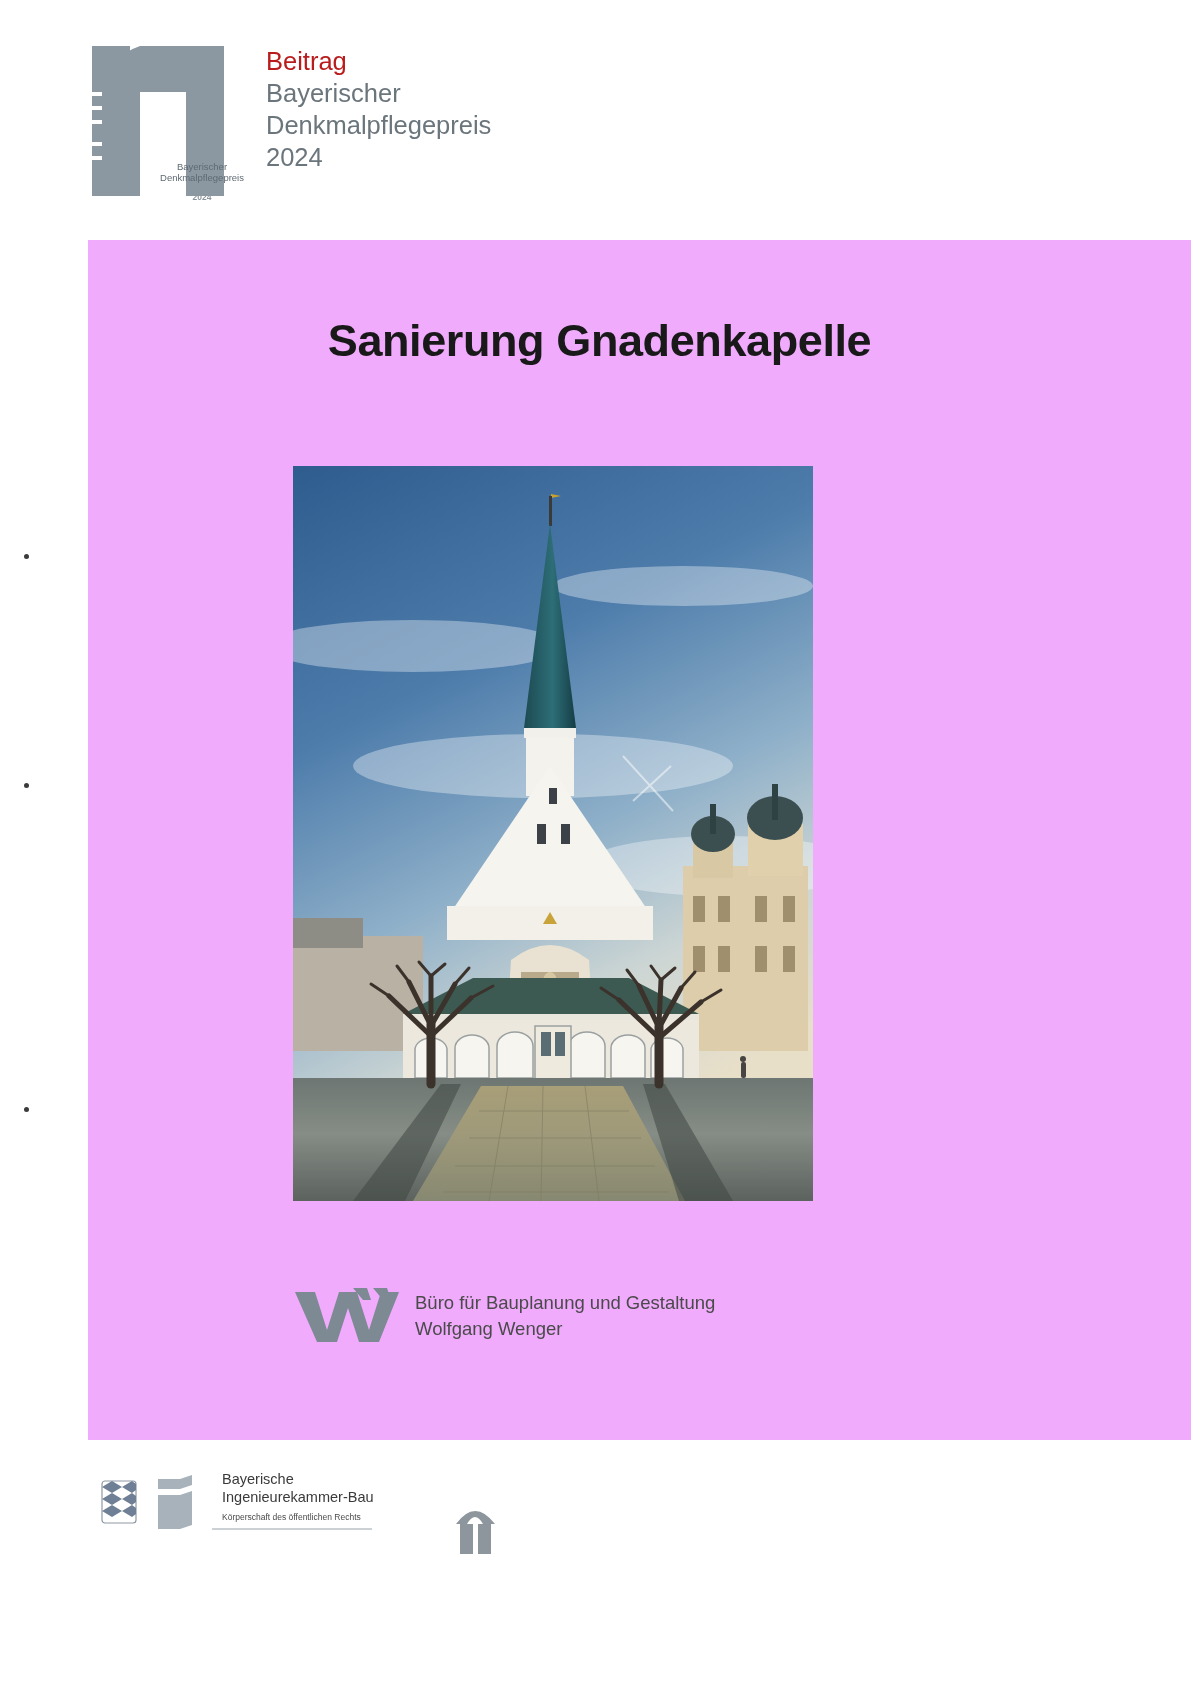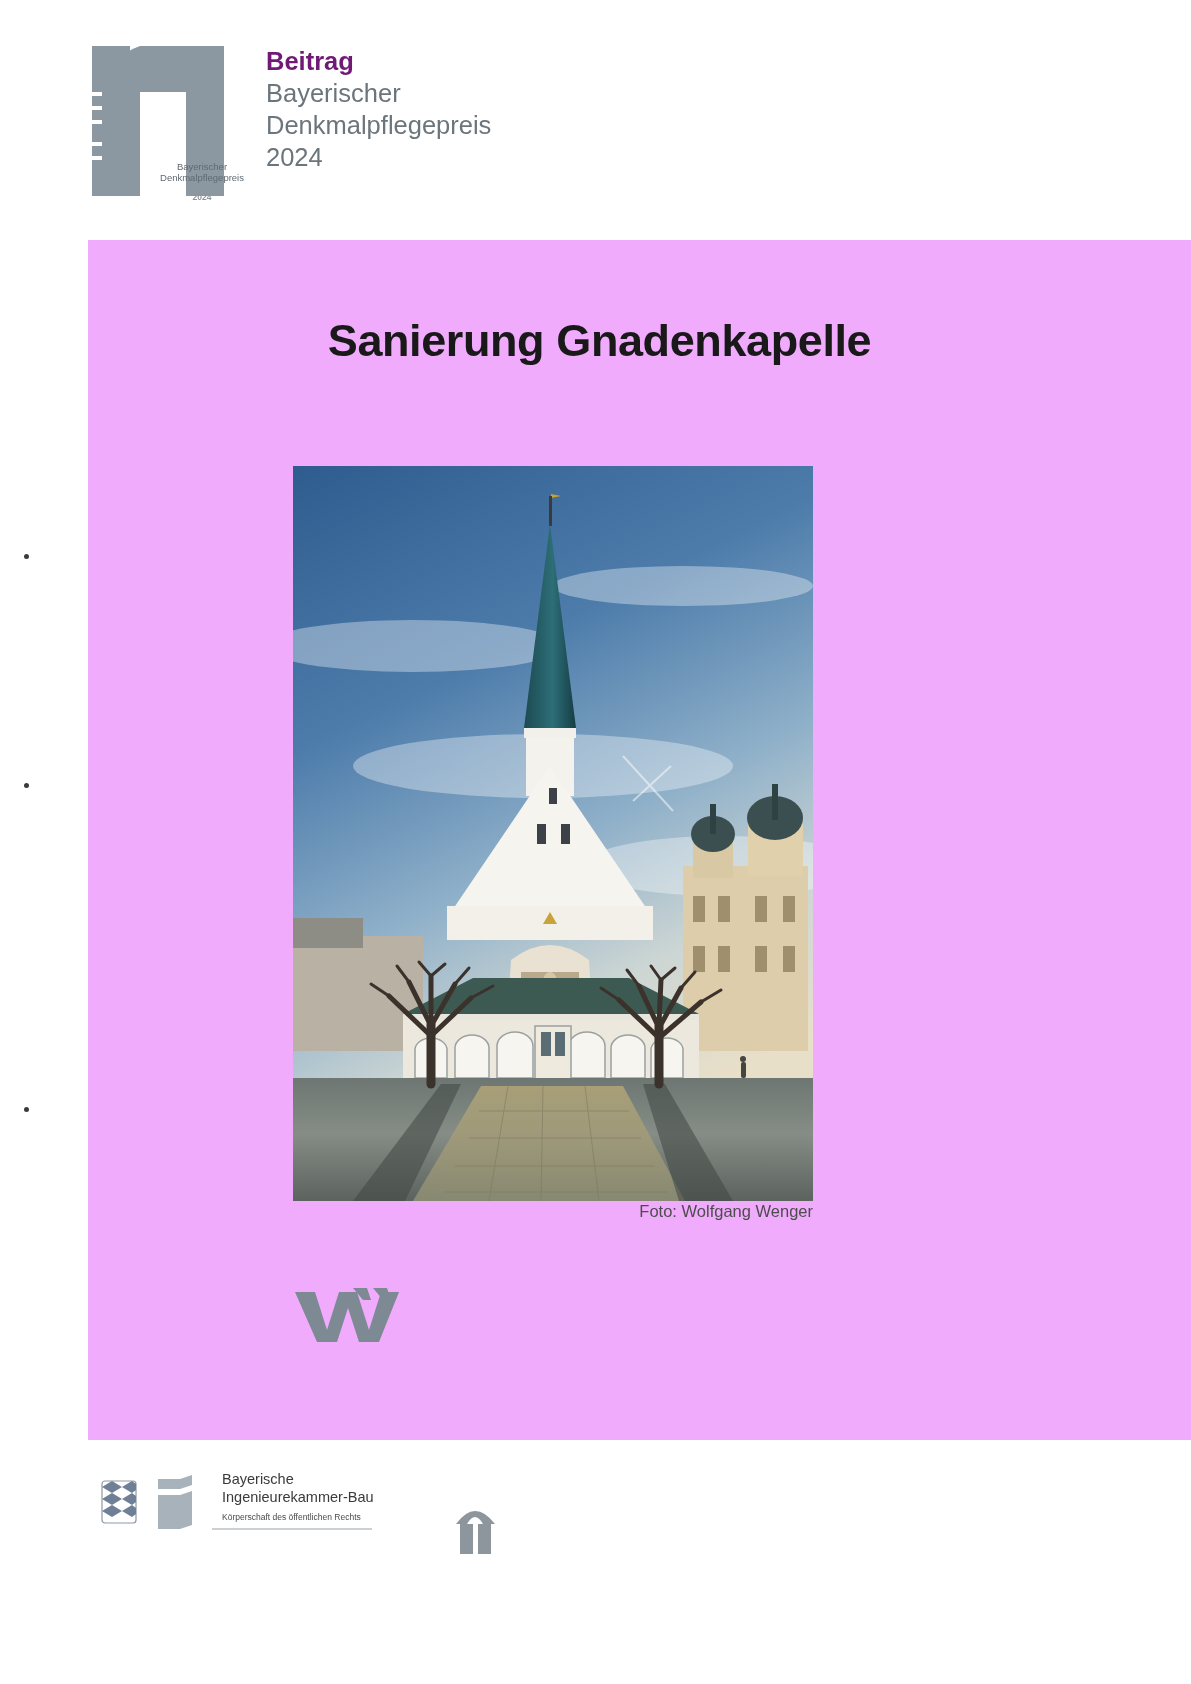--- a/index.html
+++ b/index.html
@@ -54,22 +54,22 @@
   }
   .header-title {
     position: absolute;
     left: 266px;
     top: 45px;
     font-size: 25.5px;
     line-height: 32px;
     color: #6b757c;
   }
   .header-title .t1 {
-    font-weight: bold;
-    color: #701a75;
+    font-weight: normal;
+    color: #b91c1c;
     display: block;
   }
   .header-title .t2,
   .header-title .t3,
   .header-title .t4 {
     display: block;
     font-weight: normal;
   }
 
   
@@ -375,29 +375,32 @@
         </g>
       </g>
 
       <g fill="#2b2b2b" opacity="0.85">
         <rect x="448" y="596" width="5" height="16" rx="2"></rect>
         <circle cx="450" cy="593" r="3"></circle>
       </g>
     </svg>
   </div>
 
-  <div class="photo-credit">Foto: Wolfgang Wenger</div>
 
   <div class="office-row">
     <div class="w-mark">
       <svg width="108" height="58" viewBox="0 0 108 58">
         <path d="M2 6 L22 6 L34 44 L46 6 L64 6 L76 44 L88 6 L106 6 L86 56 L66 56 L55 22 L44 56 L24 56 Z" fill="#7d8a93"></path>
         <path d="M60 2 L74 2 L78 14 L70 14 Z" fill="#7d8a93"></path>
         <path d="M80 2 L94 2 L98 14 L90 14 Z" fill="#7d8a93"></path>
       </svg>
+    </div>
+    <div class="office-text">
+      <span>Büro für Bauplanung und Gestaltung</span>
+      <span>Wolfgang Wenger</span>
     </div>
   </div>
 </div>
 
 <div class="footer">
 
   <div class="ik-logo">
     <svg width="275" height="72" viewBox="0 0 275 72">
 
       <g>

